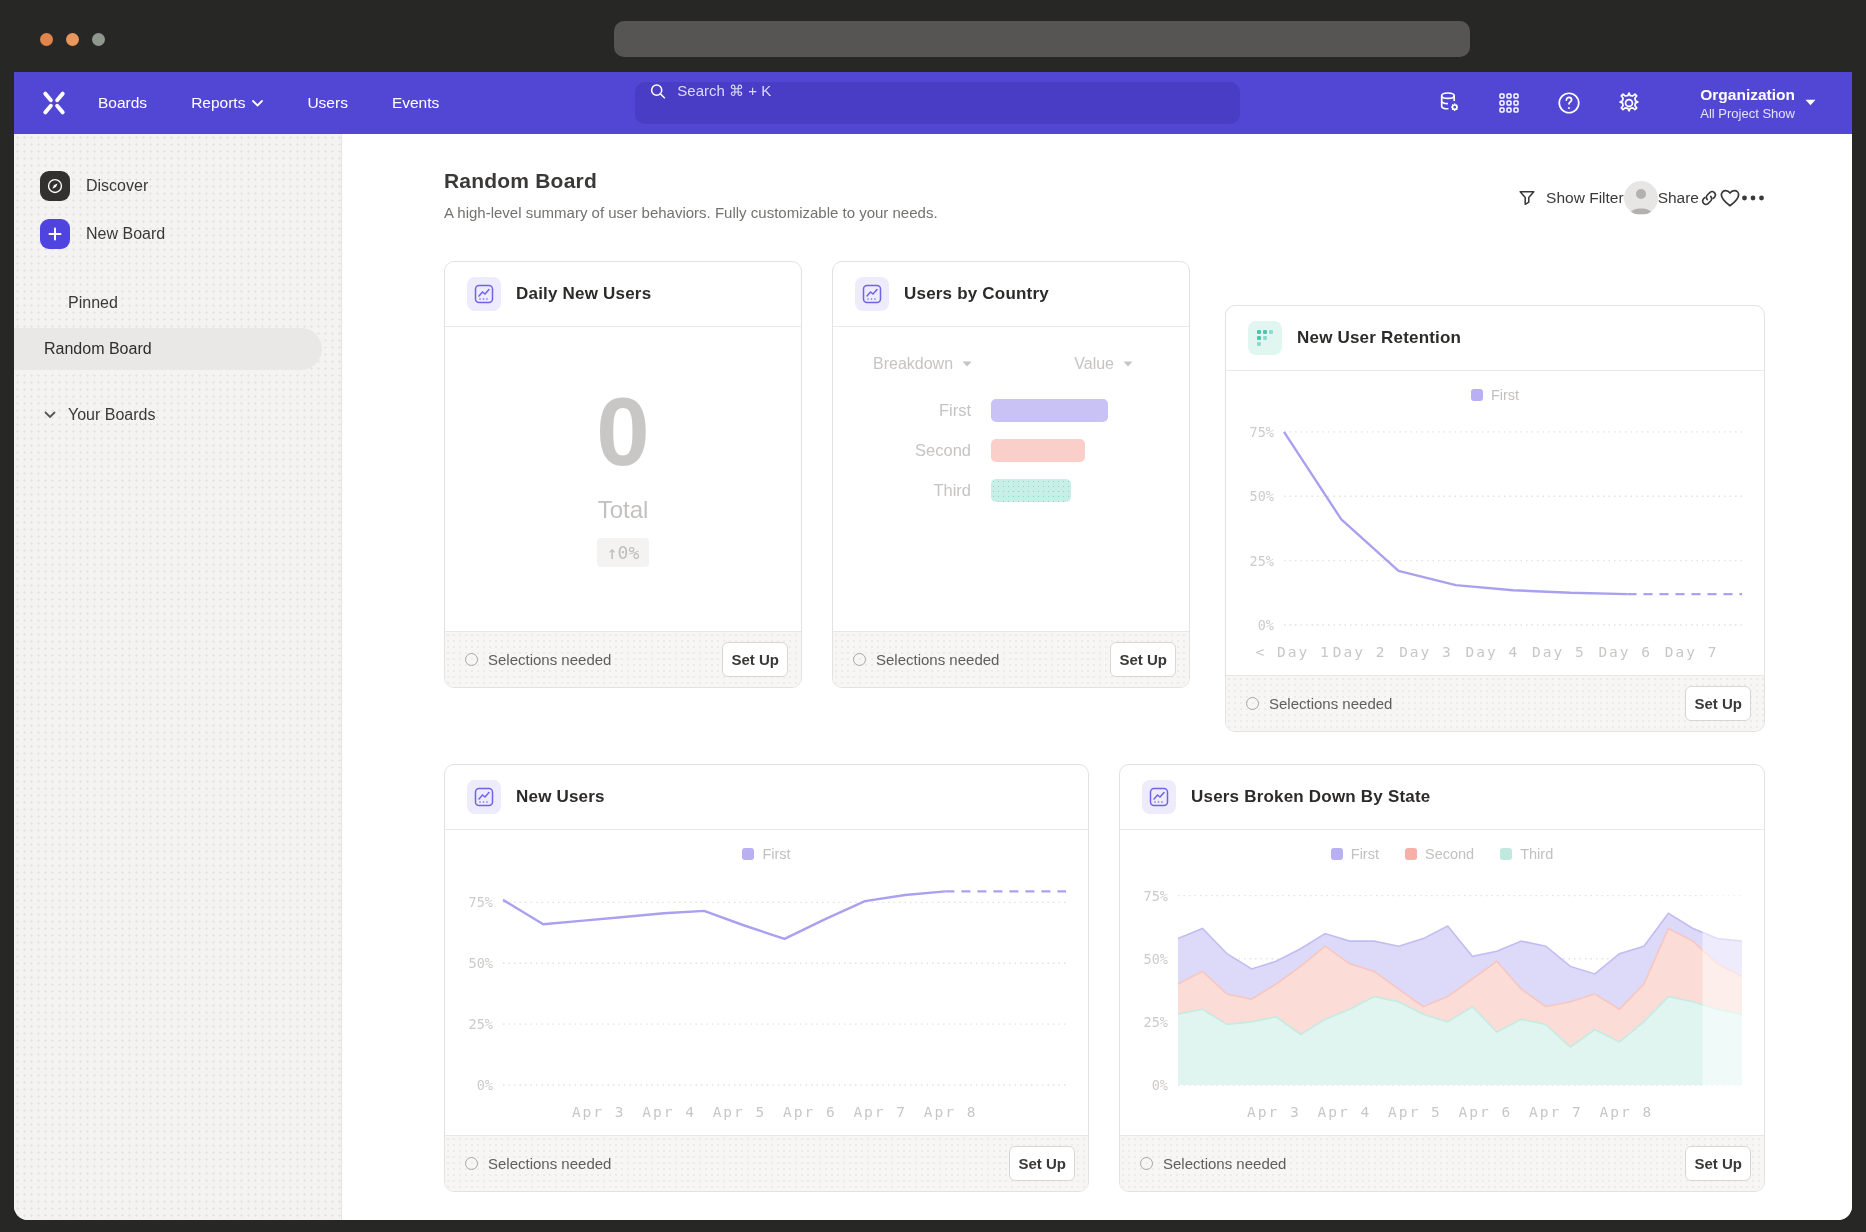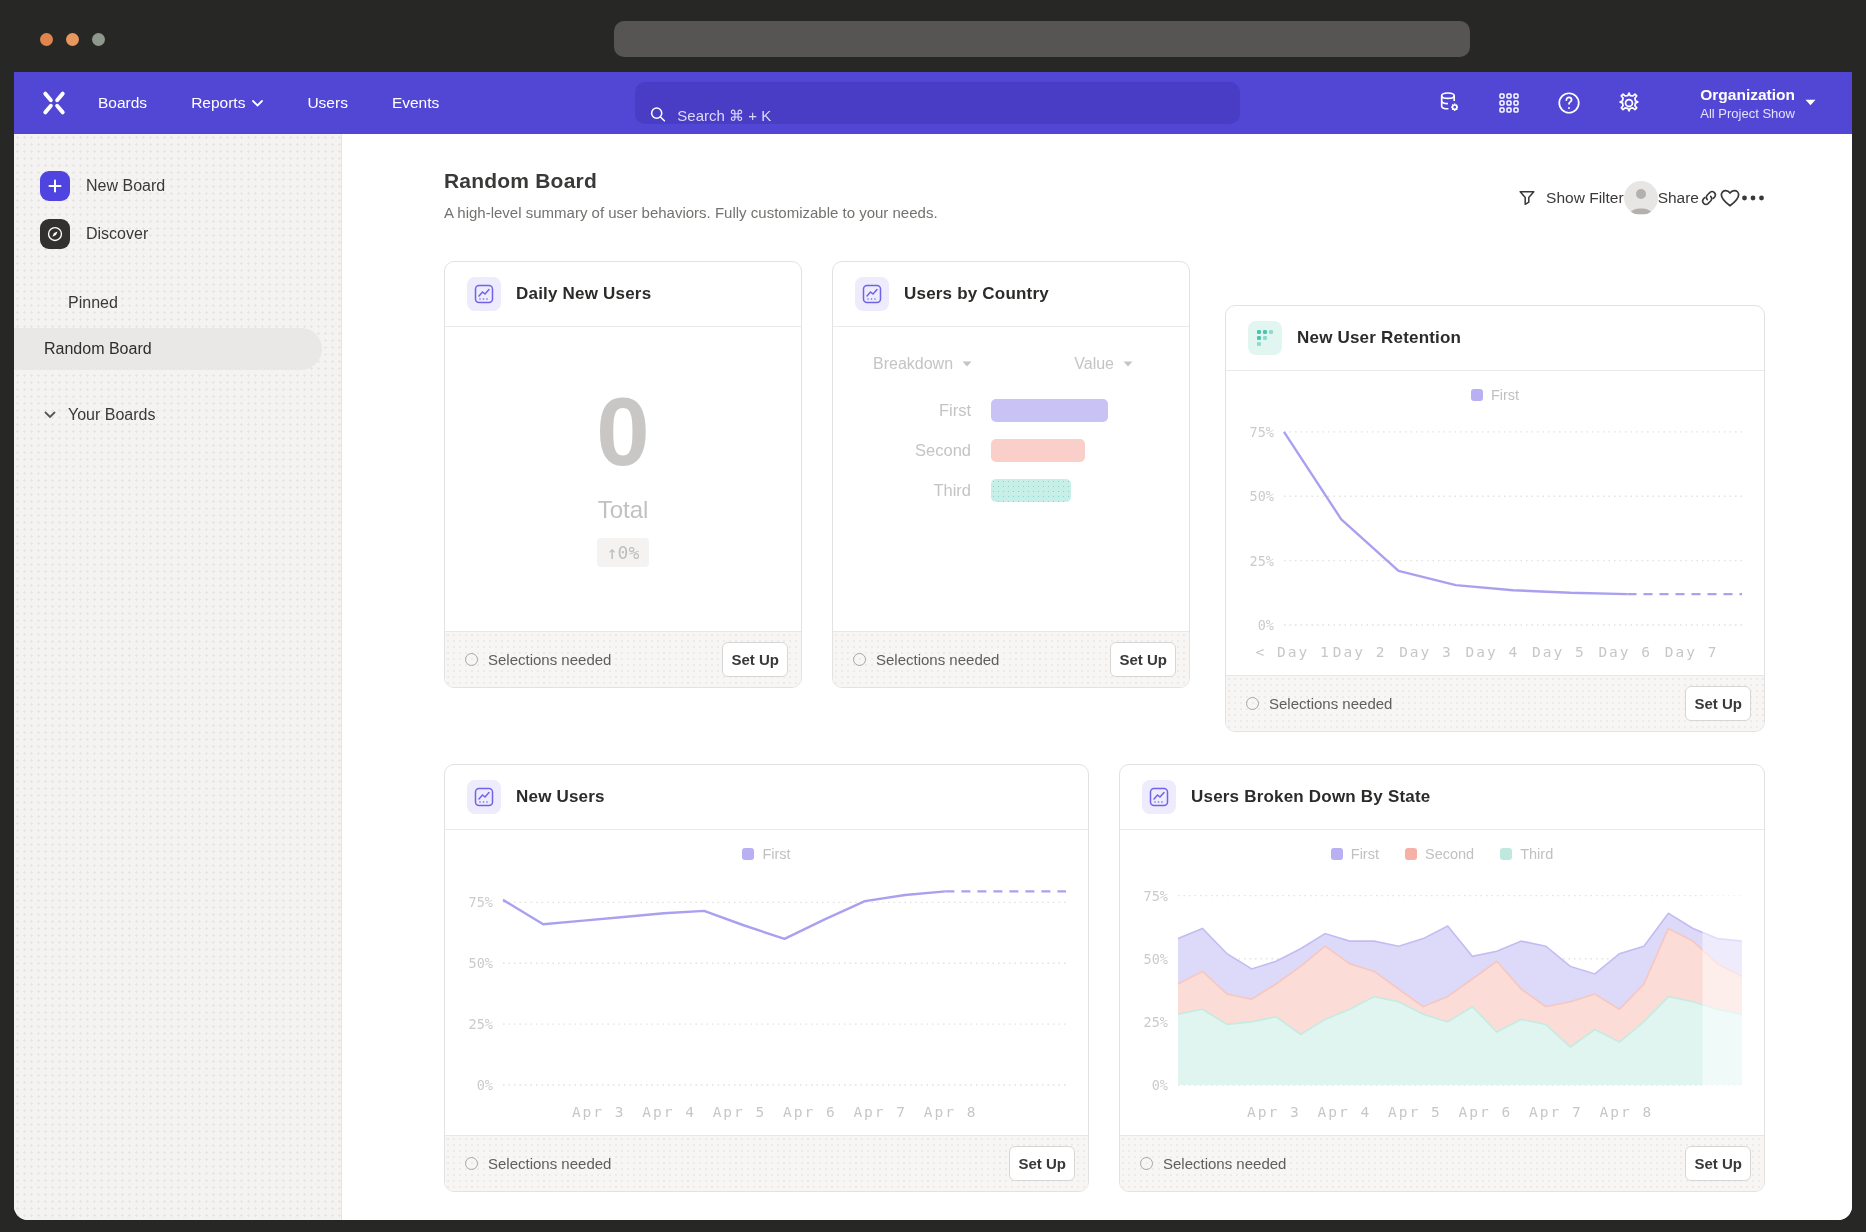--- a/index.html
+++ b/index.html
@@ -17,21 +17,21 @@
   .app { position:absolute; left:14px; top:72px; width:1838px; height:1148px;
          border-radius:0 0 14px 14px; overflow:hidden; background:#ffffff;
          display:flex; flex-direction:column; }
 
   
   .nav { height:62px; background:#5247d5; display:flex; align-items:center; flex:0 0 auto; padding:0 36px 0 22px; }
   .logo { width:36px; height:36px; display:flex; align-items:center; justify-content:center; margin-right:26px; }
   .nav-links { display:flex; align-items:center; gap:44px; }
   .nav-link { color:#fff; font-size:15.5px; font-weight:500; display:flex; align-items:center; gap:7px; cursor:pointer; }
   .search-wrap { flex:1; display:flex; justify-content:center; padding:0 30px; }
-  .search { width:605px; max-width:100%; height:42px; background:#483dc4; border-radius:10px; display:flex; align-items:flex-end; padding:0 14px; gap:10px; }
+  .search { width:605px; max-width:100%; height:42px; background:#483dc4; border-radius:10px; display:flex; align-items:flex-start; padding:0 14px; gap:10px; }
   .search input { background:transparent; border:none; outline:none; color:#ffffff; font-size:15px; width:100%; font-family:"Liberation Sans",sans-serif; }
   .search input::placeholder { color:#dcd9fa; opacity:1; }
   .nav-right { display:flex; align-items:center; gap:34px; }
   .nav-icon { width:26px; height:26px; display:flex; align-items:center; justify-content:center; cursor:pointer; }
   .org { display:flex; align-items:center; gap:10px; cursor:pointer; margin-left:24px; }
   .org-name { color:#fff; font-size:15.5px; font-weight:700; line-height:1.35; }
   .org-sub { color:#e4e1fb; font-size:13px; font-weight:400; }
 
   
   .app-body { flex:1; display:flex; min-height:0; }
@@ -189,35 +189,35 @@
             <path d="M0.5 0.8 L5.5 6.2 L10.5 0.8 Z"></path>
           </svg>
       </div>
     </div>
   </div>
 
   <div class="app-body">
 
     <div class="sidebar">
       <div class="side-item">
-        <span class="side-badge badge-purple">
-          <svg width="16" height="16" viewBox="0 0 16 16" stroke="#ffffff" stroke-width="2" stroke-linecap="round">
-              <path d="M8 2.5 V13.5 M2.5 8 H13.5"></path>
-            </svg>
-        </span>
-        <span>New Board</span>
-      </div>
-      <div class="side-item">
         <span class="side-badge badge-dark">
           <svg width="18" height="18" viewBox="0 0 24 24" fill="none" stroke="#ffffff" stroke-width="1.8">
             <circle cx="12" cy="12" r="8.6"></circle>
               <path d="M15.5 8.5 L13.3 13.3 L8.5 15.5 L10.7 10.7 Z" fill="#ffffff" stroke="none"></path>
           </svg>
         </span>
         <span>Discover</span>
+      </div>
+      <div class="side-item">
+        <span class="side-badge badge-purple">
+          <svg width="16" height="16" viewBox="0 0 16 16" stroke="#ffffff" stroke-width="2" stroke-linecap="round">
+              <path d="M8 2.5 V13.5 M2.5 8 H13.5"></path>
+            </svg>
+        </span>
+        <span>New Board</span>
       </div>
 
       <div class="side-section">
         <svg width="12" height="8" viewBox="0 0 12 8" fill="none" stroke="#56
 5554" stroke-width="1.8" stroke-linecap="round">
             <path d="M1.5 1.5 L6 6 L10.5 1.5"></path>
           </svg>
         <span>Pinned</span>
       </div>
       <div class="side-selected">

